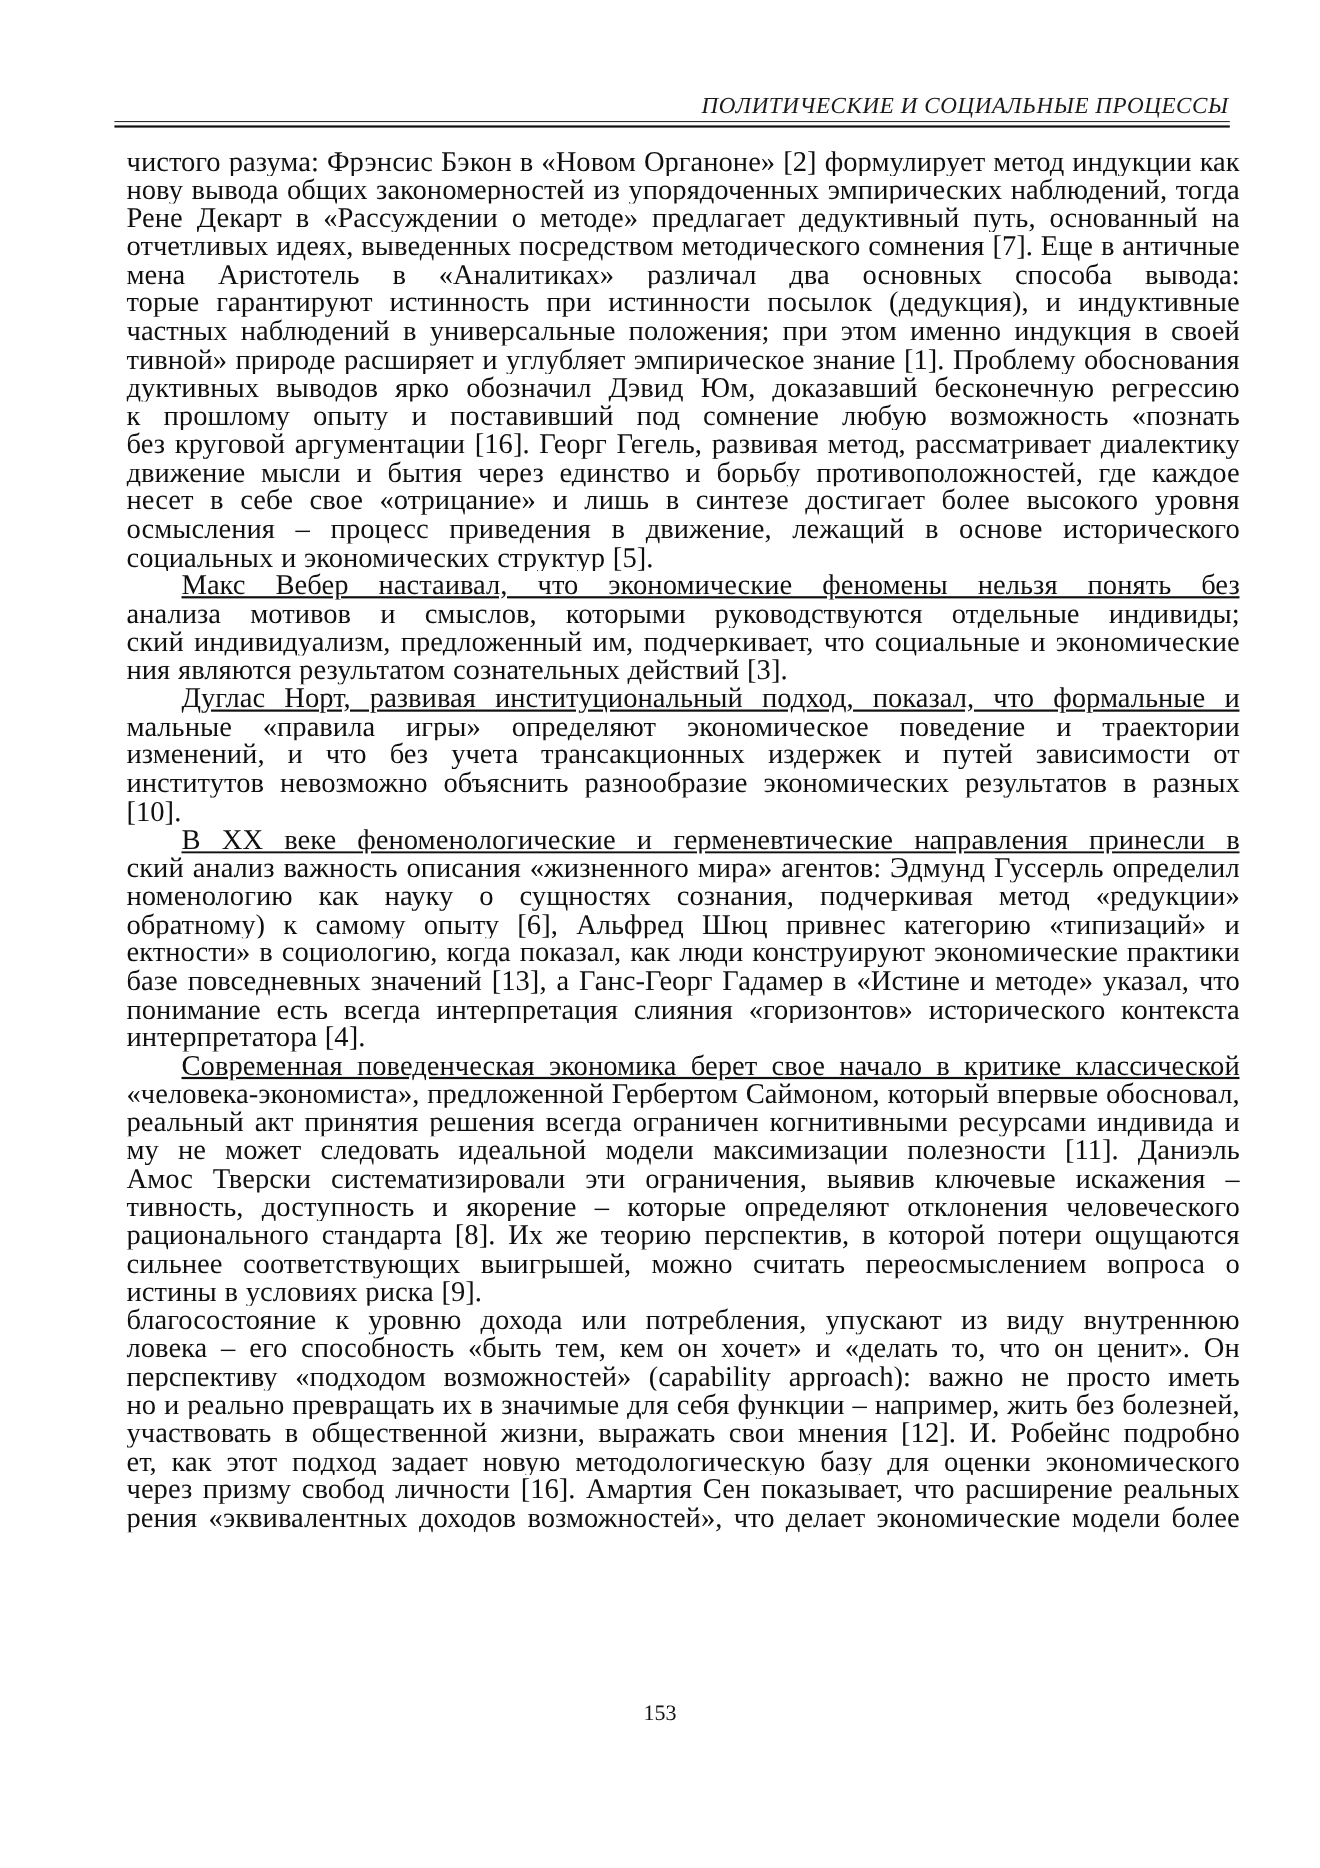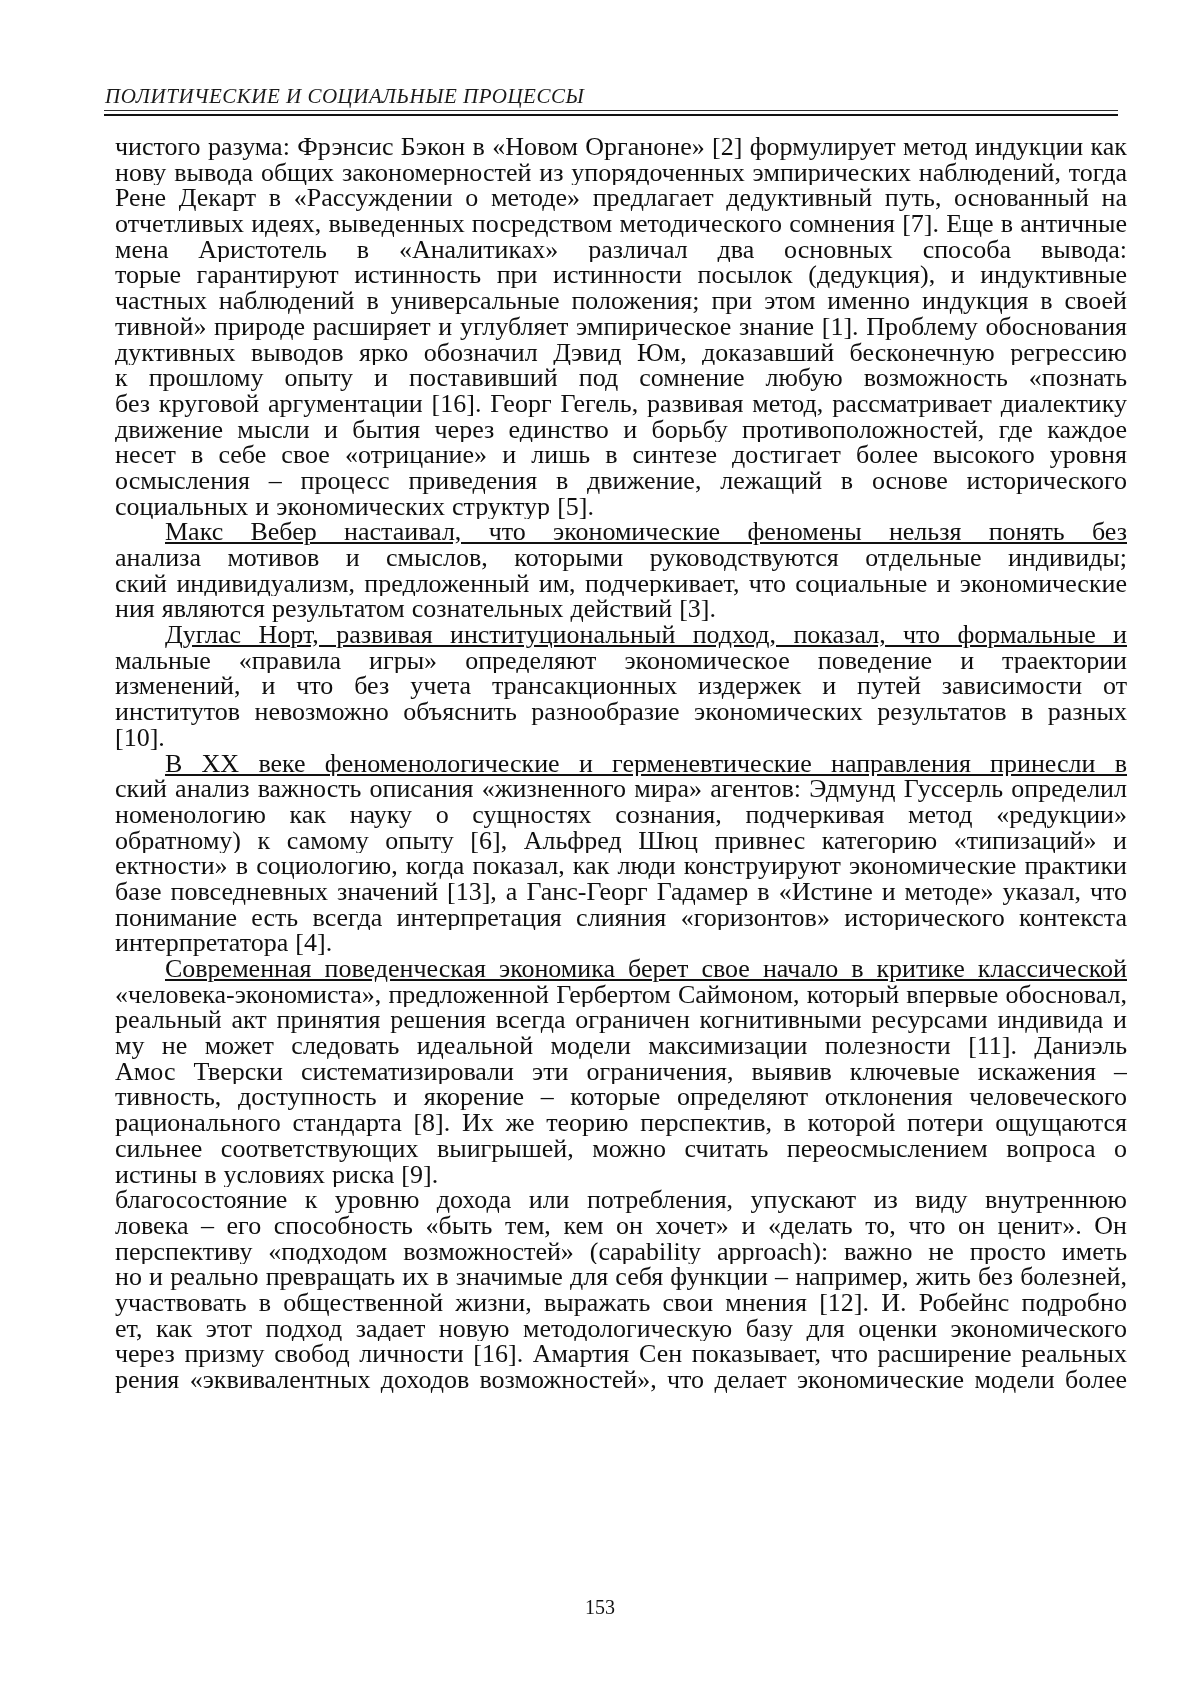--- a/index.html
+++ b/index.html
@@ -14,21 +14,21 @@
     background: #ffffff;
     color: #111111;
     font-family: "Liberation Serif", "DejaVu Serif", serif;
     overflow: hidden;
   }
   .running-head {
     position: absolute;
     left: 105px;
     top: 84px;
     width: 1012px;
-    text-align: left;
+    text-align: right;
     font-size: 21px;
     font-style: italic;
     letter-spacing: 0.5px;
     color: #1a1a1a;
     white-space: nowrap;
   }
   .header-rule {
     position: absolute;
     left: 104px;
     top: 110px;
@@ -57,21 +57,21 @@
   .line.last {
     text-align-last: left;
   }
   .line.ind {
     text-indent: 50px;
     text-decoration: underline;
   }
   .page-number {
     position: absolute;
     left: 0;
-    top: 1596px;
+    top: 1547px;
     width: 1200px;
     text-align: center;
     font-size: 20px;
     color: #111111;
   }
 </style>
 </head>
 <body>
 
 <div class="page">

